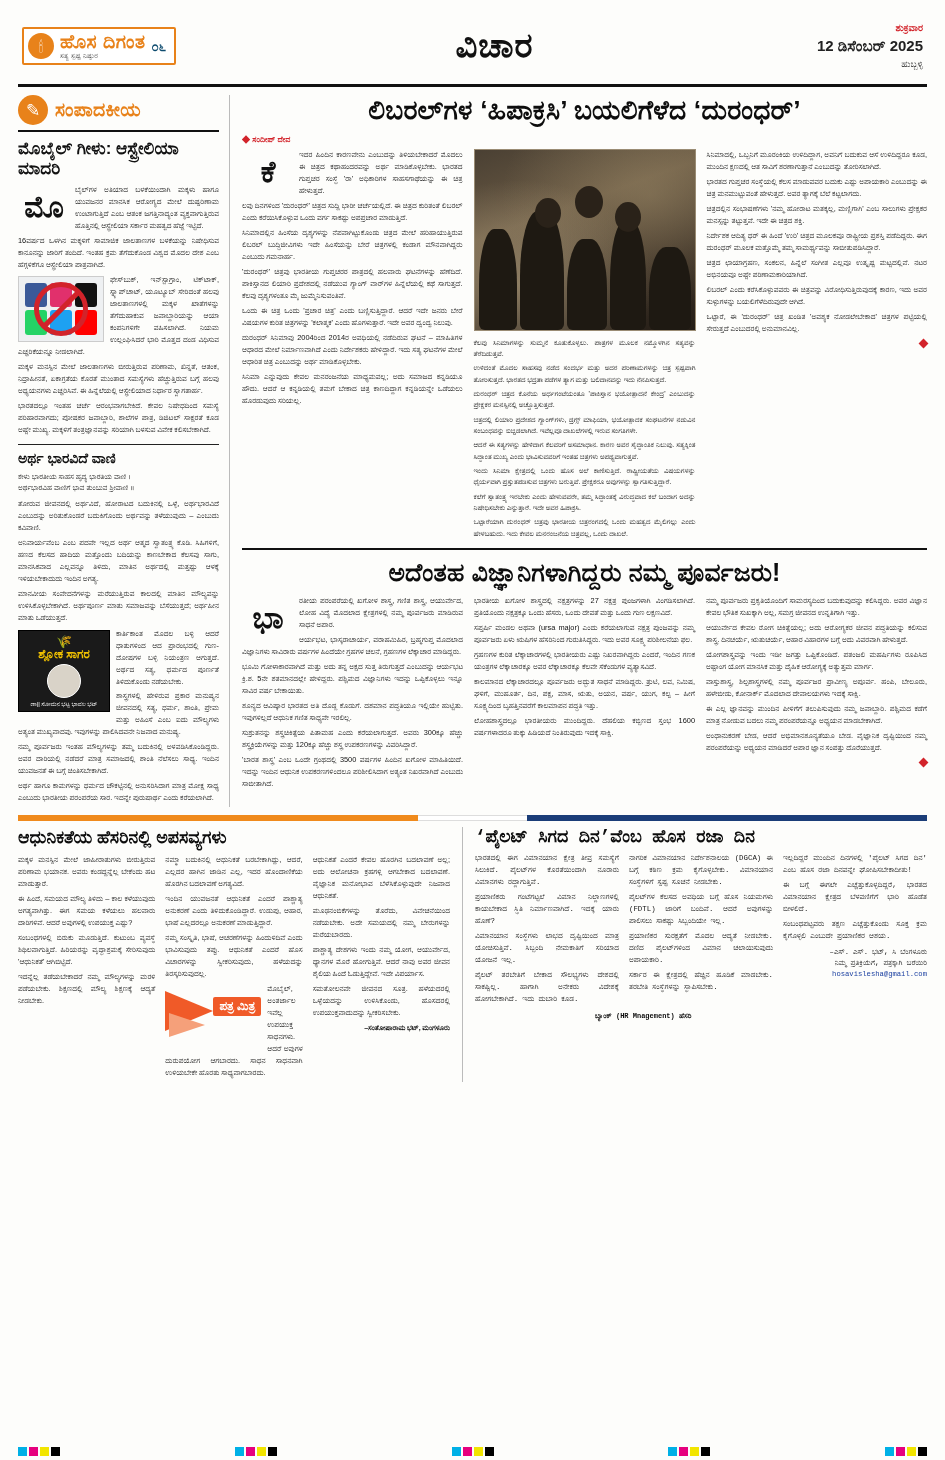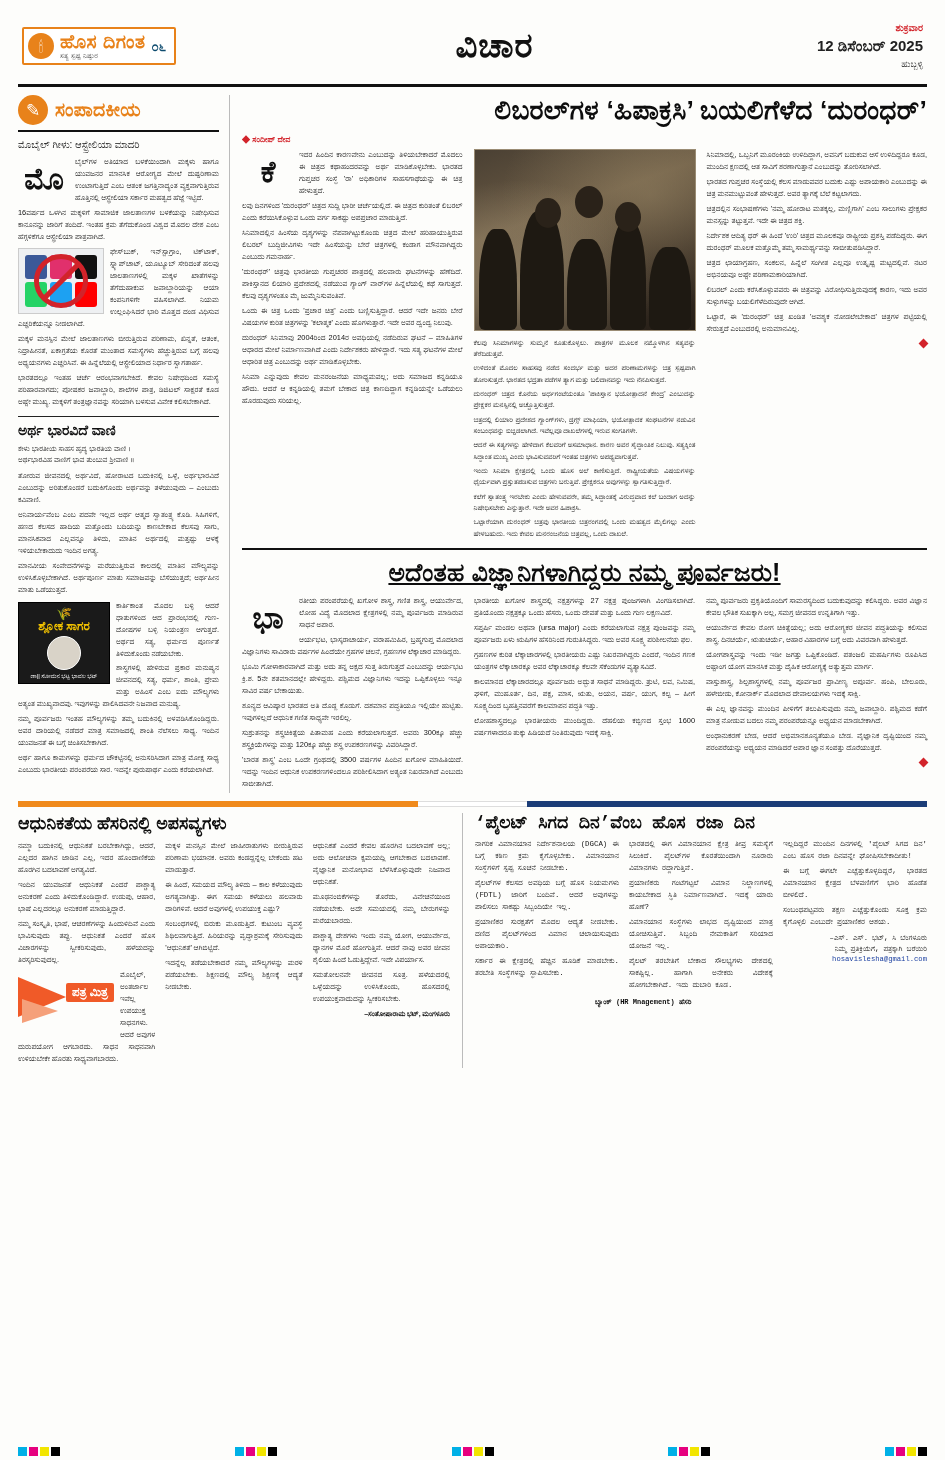--- a/index.html
+++ b/index.html
@@ -96,21 +96,21 @@
     width: 30px; height: 30px; border-radius: 50%;
     background: #e8821a; color: #fff;
     display: flex; align-items: center; justify-content: center;
     font-size: 17px;
   }
   .edit-title {
     font-size: 19px; font-weight: bold; color: #e8821a;
     letter-spacing: .3px;
   }
   .edit-sub {
-    font-size: 10px; font-weight: normal; color: #111;
+    font-size: 17px; font-weight: bold; color: #111;
     margin: 3px 0 5px 0;
   }
 
   .body-text {
     font-size: 7.4px; line-height: 1.62;
     text-align: justify;
     color: #111;
     hyphens: auto;
     word-spacing: -0.3px;
   }
@@ -175,21 +175,21 @@
   .shloka-badge .nm { font-size: 12px; font-weight: bold; color: #f2c200; line-height: 1.15; }
   .shloka-badge .ph {
     width: 34px; height: 34px; border-radius: 50%;
     background: #d9d3c8; margin: 3px auto 2px auto;
     border: 1px solid #fff;
   }
   .shloka-badge .auth { font-size: 6.2px; color: #fff; line-height: 1.25; }
 
   
   .lead-title {
-    font-size: 26.5px; font-weight: bold; text-align: right;
+    font-size: 26.5px; font-weight: bold; text-align: center;
     letter-spacing: .2px; line-height: 1.2;
     margin: 0 0 8px 0;
   }
   .byline {
     font-size: 8px; font-weight: bold; color: #d2232a;
     margin: 0 0 4px 0;
   }
   .byline .dia { color: #d2232a; }
 
   .lead-cols {
@@ -222,21 +222,21 @@
   .f2 { width: 44px; height: 92%; }
   .f3 { width: 40px; height: 70%; }
   .f4 { width: 36px; height: 84%; }
   .f5 { width: 42px; height: 64%; }
   .lead-photo .head {
     position: absolute; border-radius: 50%; background: #2a2219;
   }
 
   .mid-title {
     font-size: 25px; font-weight: bold; text-align: center;
-    margin: 6px 0 7px 0; letter-spacing: .2px; text-decoration: underline;
+    margin: 6px 0 7px 0; letter-spacing: .2px;
   }
   .divider-thick {
     border-top: 2px solid #111; margin: 6px 0 8px 0;
   }
 
   .three-cols { display: flex; gap: 11px; }
   .three-cols > div { flex: 1; }
 
   
   .band {
@@ -499,68 +499,68 @@
     <div class="navy"></div>
   </div>
 
   <div class="bottom-grid">
 
     <div class="bottom-left">
       <div class="bot-title">ಆಧುನಿಕತೆಯ ಹೆಸರಿನಲ್ಲಿ ಅಪಸವ್ಯಗಳು</div>
       <div class="bot-cols">
         <div>
           <div class="body-text">
+            <p>ಮಕ್ಕಳ ಮನಸ್ಸಿನ ಮೇಲೆ ಜಾಹೀರಾತುಗಳು ಬೀರುತ್ತಿರುವ ಪರಿಣಾಮ ಭಯಾನಕ. ಅವರು ಕಂಡದ್ದನ್ನೆಲ್ಲ ಬೇಕೆಂದು ಹಟ ಮಾಡುತ್ತಾರೆ.</p>
+            <p>ಈ ಹಿಂದೆ, ಸಮಯದ ಮೌಲ್ಯ ತಿಳಿದು – ಕಾಲ ಕಳೆಯುವುದು ಅಗತ್ಯವಾಗಿತ್ತು. ಈಗ ಸಮಯ ಕಳೆಯಲು ಹಲವಾರು ದಾರಿಗಳಿವೆ. ಆದರೆ ಅವುಗಳಲ್ಲಿ ಉಪಯುಕ್ತ ಎಷ್ಟು?</p>
+            <p>ಸಂಬಂಧಗಳಲ್ಲಿ ಬಿರುಕು ಮೂಡುತ್ತಿದೆ. ಕುಟುಂಬ ವ್ಯವಸ್ಥೆ ಶಿಥಿಲವಾಗುತ್ತಿದೆ. ಹಿರಿಯರನ್ನು ವೃದ್ಧಾಶ್ರಮಕ್ಕೆ ಸೇರಿಸುವುದು 'ಆಧುನಿಕತೆ' ಆಗಿಬಿಟ್ಟಿದೆ.</p>
+            <p>ಇದನ್ನೆಲ್ಲ ತಡೆಯಬೇಕಾದರೆ ನಮ್ಮ ಮೌಲ್ಯಗಳನ್ನು ಮರಳಿ ಪಡೆಯಬೇಕು. ಶಿಕ್ಷಣದಲ್ಲಿ ಮೌಲ್ಯ ಶಿಕ್ಷಣಕ್ಕೆ ಆದ್ಯತೆ ನೀಡಬೇಕು.</p>
+          </div>
+        </div>
+        <div>
+          <div class="body-text">
             <p>ನಮ್ಮಾ ಬದುಕಿನಲ್ಲಿ ಆಧುನಿಕತೆ ಬರಬೇಕಾಗಿದ್ದು, ಆದರೆ, ಎಲ್ಲದರ ಹಾಗಿನ ಜಾಡಿನ ಎಲ್ಲ, ಇದರ ಹೊಂದಾಣಿಕೆಯ ಹೊರಗಿನ ಬದಲಾವಣೆ ಅಗತ್ಯವಿದೆ.</p>
             <p>ಇಂದಿನ ಯುವಜನತೆ ಆಧುನಿಕತೆ ಎಂದರೆ ಪಾಶ್ಚಾತ್ಯ ಅನುಕರಣೆ ಎಂದು ತಿಳಿದುಕೊಂಡಿದ್ದಾರೆ. ಉಡುಪು, ಆಹಾರ, ಭಾಷೆ ಎಲ್ಲದರಲ್ಲೂ ಅನುಕರಣೆ ಮಾಡುತ್ತಿದ್ದಾರೆ.</p>
             <p>ನಮ್ಮ ಸಂಸ್ಕೃತಿ, ಭಾಷೆ, ಆಚರಣೆಗಳನ್ನು ಹಿಂದುಳಿದಿವೆ ಎಂದು ಭಾವಿಸುವುದು ತಪ್ಪು. ಆಧುನಿಕತೆ ಎಂದರೆ ಹೊಸ ವಿಚಾರಗಳನ್ನು ಸ್ವೀಕರಿಸುವುದು, ಹಳೆಯದನ್ನು ತಿರಸ್ಕರಿಸುವುದಲ್ಲ.</p>
             <div class="letter-badge">
               <div class="plane"></div>
               <div class="plane2"></div>
               <div class="lbl">ಪತ್ರ ಮಿತ್ರ</div>
             </div>
             <p>ಮೊಬೈಲ್, ಅಂತರ್ಜಾಲ ಇವೆಲ್ಲ ಉಪಯುಕ್ತ ಸಾಧನಗಳು. ಆದರೆ ಅವುಗಳ ದುರುಪಯೋಗ ಆಗಬಾರದು. ಸಾಧನ ಸಾಧನವಾಗಿ ಉಳಿಯಬೇಕೇ ಹೊರತು ಸಾಧ್ಯವಾಗಬಾರದು.</p>
           </div>
         </div>
         <div>
           <div class="body-text">
-            <p>ಮಕ್ಕಳ ಮನಸ್ಸಿನ ಮೇಲೆ ಜಾಹೀರಾತುಗಳು ಬೀರುತ್ತಿರುವ ಪರಿಣಾಮ ಭಯಾನಕ. ಅವರು ಕಂಡದ್ದನ್ನೆಲ್ಲ ಬೇಕೆಂದು ಹಟ ಮಾಡುತ್ತಾರೆ.</p>
-            <p>ಈ ಹಿಂದೆ, ಸಮಯದ ಮೌಲ್ಯ ತಿಳಿದು – ಕಾಲ ಕಳೆಯುವುದು ಅಗತ್ಯವಾಗಿತ್ತು. ಈಗ ಸಮಯ ಕಳೆಯಲು ಹಲವಾರು ದಾರಿಗಳಿವೆ. ಆದರೆ ಅವುಗಳಲ್ಲಿ ಉಪಯುಕ್ತ ಎಷ್ಟು?</p>
-            <p>ಸಂಬಂಧಗಳಲ್ಲಿ ಬಿರುಕು ಮೂಡುತ್ತಿದೆ. ಕುಟುಂಬ ವ್ಯವಸ್ಥೆ ಶಿಥಿಲವಾಗುತ್ತಿದೆ. ಹಿರಿಯರನ್ನು ವೃದ್ಧಾಶ್ರಮಕ್ಕೆ ಸೇರಿಸುವುದು 'ಆಧುನಿಕತೆ' ಆಗಿಬಿಟ್ಟಿದೆ.</p>
-            <p>ಇದನ್ನೆಲ್ಲ ತಡೆಯಬೇಕಾದರೆ ನಮ್ಮ ಮೌಲ್ಯಗಳನ್ನು ಮರಳಿ ಪಡೆಯಬೇಕು. ಶಿಕ್ಷಣದಲ್ಲಿ ಮೌಲ್ಯ ಶಿಕ್ಷಣಕ್ಕೆ ಆದ್ಯತೆ ನೀಡಬೇಕು.</p>
-          </div>
-        </div>
-        <div>
-          <div class="body-text">
-            <p>ಆಧುನಿಕತೆ ಎಂದರೆ ಕೇವಲ ಹೊರಗಿನ ಬದಲಾವಣೆ ಅಲ್ಲ; ಅದು ಆಲೋಚನಾ ಕ್ಸಮಯದ್ಲಿ ಆಗಬೇಕಾದ ಬದಲಾವಣೆ. ವೈಜ್ಞಾನಿಕ ಮನೋಭಾವ ಬೆಳೆಸಿಕೊಳ್ಳುವುದೇ ನಿಜವಾದ ಆಧುನಿಕತೆ.</p>
+            <p>ಆಧುನಿಕತೆ ಎಂದರೆ ಕೇವಲ ಹೊರಗಿನ ಬದಲಾವಣೆ ಅಲ್ಲ; ಅದು ಆಲೋಚನಾ ಕ್ರಹಗಳ್ಲಿ ಆಗಬೇಕಾದ ಬದಲಾವಣೆ. ವೈಜ್ಞಾನಿಕ ಮನೋಭಾವ ಬೆಳೆಸಿಕೊಳ್ಳುವುದೇ ನಿಜವಾದ ಆಧುನಿಕತೆ.</p>
             <p>ಮೂಢನಂಬಿಕೆಗಳನ್ನು ತೊರೆದು, ವಿವೇಚನೆಯಿಂದ ನಡೆಯಬೇಕು. ಅದೇ ಸಮಯದಲ್ಲಿ ನಮ್ಮ ಬೇರುಗಳನ್ನು ಮರೆಯಬಾರದು.</p>
             <p>ಪಾಶ್ಚಾತ್ಯ ದೇಶಗಳು ಇಂದು ನಮ್ಮ ಯೋಗ, ಆಯುರ್ವೇದ, ಧ್ಯಾನಗಳ ಮೊರೆ ಹೋಗುತ್ತಿವೆ. ಆದರೆ ನಾವು ಅವರ ಜೀವನ ಶೈಲಿಯ ಹಿಂದೆ ಓಡುತ್ತಿದ್ದೇವೆ. ಇದೇ ವಿಪರ್ಯಾಸ.</p>
             <p>ಸಮತೋಲನವೇ ಜೀವನದ ಸೂತ್ರ. ಹಳೆಯದರಲ್ಲಿ ಒಳ್ಳೆಯದನ್ನು ಉಳಿಸಿಕೊಂಡು, ಹೊಸದರಲ್ಲಿ ಉಪಯುಕ್ತವಾದುದನ್ನು ಸ್ವೀಕರಿಸಬೇಕು.</p>
             <div class="credit-line">–ಸಂತೋಷಾರಾಮ ಭಟ್, ಮಂಗಳೂರು</div>
           </div>
         </div>
       </div>
     </div>
 
     <div class="bottom-right">
       <div class="bot-title">‘ಪೈಲಟ್ ಸಿಗದ ದಿನ’ವೆಂಬ ಹೊಸ ರಜಾ ದಿನ</div>
       <div class="bot-cols">
         <div>
           <div class="body-text">
+            <p>ಭಾರತದಲ್ಲಿ ಈಗ ವಿಮಾನಯಾನ ಕ್ಷೇತ್ರ ತೀವ್ರ ಸಮಸ್ಯೆಗೆ ಸಿಲುಕಿದೆ. ಪೈಲಟ್‌ಗಳ ಕೊರತೆಯಿಂದಾಗಿ ನೂರಾರು ವಿಮಾನಗಳು ರದ್ದಾಗುತ್ತಿವೆ.</p>
+            <p>ಪ್ರಯಾಣಿಕರು ಗಂಟೆಗಟ್ಟಲೆ ವಿಮಾನ ನಿಲ್ದಾಣಗಳಲ್ಲಿ ಕಾಯಬೇಕಾದ ಸ್ಥಿತಿ ನಿರ್ಮಾಣವಾಗಿದೆ. ಇದಕ್ಕೆ ಯಾರು ಹೊಣೆ?</p>
+            <p>ವಿಮಾನಯಾನ ಸಂಸ್ಥೆಗಳು ಲಾಭದ ದೃಷ್ಟಿಯಿಂದ ಮಾತ್ರ ಯೋಚಿಸುತ್ತಿವೆ. ಸಿಬ್ಬಂದಿ ನೇಮಕಾತಿಗೆ ಸರಿಯಾದ ಯೋಜನೆ ಇಲ್ಲ.</p>
+            <p>ಪೈಲಟ್ ತರಬೇತಿಗೆ ಬೇಕಾದ ಸೌಲಭ್ಯಗಳು ದೇಶದಲ್ಲಿ ಸಾಕಷ್ಟಿಲ್ಲ. ಹಾಗಾಗಿ ಅನೇಕರು ವಿದೇಶಕ್ಕೆ ಹೋಗಬೇಕಾಗಿದೆ. ಇದು ದುಬಾರಿ ಕೂಡ.</p>
+          </div>
+        </div>
+        <div>
+          <div class="body-text">
             <p>ನಾಗರಿಕ ವಿಮಾನಯಾನ ನಿರ್ದೇಶನಾಲಯ (DGCA) ಈ ಬಗ್ಗೆ ಕಠಿಣ ಕ್ರಮ ಕೈಗೊಳ್ಳಬೇಕು. ವಿಮಾನಯಾನ ಸಂಸ್ಥೆಗಳಿಗೆ ಸ್ಪಷ್ಟ ಸೂಚನೆ ನೀಡಬೇಕು.</p>
             <p>ಪೈಲಟ್‌ಗಳ ಕೆಲಸದ ಅವಧಿಯ ಬಗ್ಗೆ ಹೊಸ ನಿಯಮಗಳು (FDTL) ಜಾರಿಗೆ ಬಂದಿವೆ. ಆದರೆ ಅವುಗಳನ್ನು ಪಾಲಿಸಲು ಸಾಕಷ್ಟು ಸಿಬ್ಬಂದಿಯೇ ಇಲ್ಲ.</p>
             <p>ಪ್ರಯಾಣಿಕರ ಸುರಕ್ಷತೆಗೆ ಮೊದಲ ಆದ್ಯತೆ ನೀಡಬೇಕು. ದಣಿದ ಪೈಲಟ್‌ಗಳಿಂದ ವಿಮಾನ ಚಲಾಯಿಸುವುದು ಅಪಾಯಕಾರಿ.</p>
             <p>ಸರ್ಕಾರ ಈ ಕ್ಷೇತ್ರದಲ್ಲಿ ಹೆಚ್ಚಿನ ಹೂಡಿಕೆ ಮಾಡಬೇಕು. ತರಬೇತಿ ಸಂಸ್ಥೆಗಳನ್ನು ಸ್ಥಾಪಿಸಬೇಕು.</p>
-          </div>
-        </div>
-        <div>
-          <div class="body-text">
-            <p>ಭಾರತದಲ್ಲಿ ಈಗ ವಿಮಾನಯಾನ ಕ್ಷೇತ್ರ ತೀವ್ರ ಸಮಸ್ಯೆಗೆ ಸಿಲುಕಿದೆ. ಪೈಲಟ್‌ಗಳ ಕೊರತೆಯಿಂದಾಗಿ ನೂರಾರು ವಿಮಾನಗಳು ರದ್ದಾಗುತ್ತಿವೆ.</p>
-            <p>ಪ್ರಯಾಣಿಕರು ಗಂಟೆಗಟ್ಟಲೆ ವಿಮಾನ ನಿಲ್ದಾಣಗಳಲ್ಲಿ ಕಾಯಬೇಕಾದ ಸ್ಥಿತಿ ನಿರ್ಮಾಣವಾಗಿದೆ. ಇದಕ್ಕೆ ಯಾರು ಹೊಣೆ?</p>
-            <p>ವಿಮಾನಯಾನ ಸಂಸ್ಥೆಗಳು ಲಾಭದ ದೃಷ್ಟಿಯಿಂದ ಮಾತ್ರ ಯೋಚಿಸುತ್ತಿವೆ. ಸಿಬ್ಬಂದಿ ನೇಮಕಾತಿಗೆ ಸರಿಯಾದ ಯೋಜನೆ ಇಲ್ಲ.</p>
-            <p>ಪೈಲಟ್ ತರಬೇತಿಗೆ ಬೇಕಾದ ಸೌಲಭ್ಯಗಳು ದೇಶದಲ್ಲಿ ಸಾಕಷ್ಟಿಲ್ಲ. ಹಾಗಾಗಿ ಅನೇಕರು ವಿದೇಶಕ್ಕೆ ಹೋಗಬೇಕಾಗಿದೆ. ಇದು ದುಬಾರಿ ಕೂಡ.</p>
           </div>
         </div>
         <div>
           <div class="body-text">
             <p>ಇಲ್ಲದಿದ್ದರೆ ಮುಂದಿನ ದಿನಗಳಲ್ಲಿ 'ಪೈಲಟ್ ಸಿಗದ ದಿನ' ಎಂಬ ಹೊಸ ರಜಾ ದಿನವನ್ನೇ ಘೋಷಿಸಬೇಕಾದೀತು!</p>
             <p>ಈ ಬಗ್ಗೆ ಈಗಲೇ ಎಚ್ಚೆತ್ತುಕೊಳ್ಳದಿದ್ದರೆ, ಭಾರತದ ವಿಮಾನಯಾನ ಕ್ಷೇತ್ರದ ಬೆಳವಣಿಗೆಗೆ ಭಾರಿ ಹೊಡೆತ ಬೀಳಲಿದೆ.</p>
             <p>ಸಂಬಂಧಪಟ್ಟವರು ತಕ್ಷಣ ಎಚ್ಚೆತ್ತುಕೊಂಡು ಸೂಕ್ತ ಕ್ರಮ ಕೈಗೊಳ್ಳಲಿ ಎಂಬುದೇ ಪ್ರಯಾಣಿಕರ ಆಶಯ.</p>
             <div class="sign-right">
               <div>–ಎಸ್. ಎಸ್. ಭಟ್, ಸಿ ಬೆಂಗಳೂರು</div>
               <div>ನಿಮ್ಮ ಪ್ರತಿಕ್ರಿಯೆಗೆ, ಪತ್ರಕ್ಕಾಗಿ ಬರೆಯಿರಿ</div>

